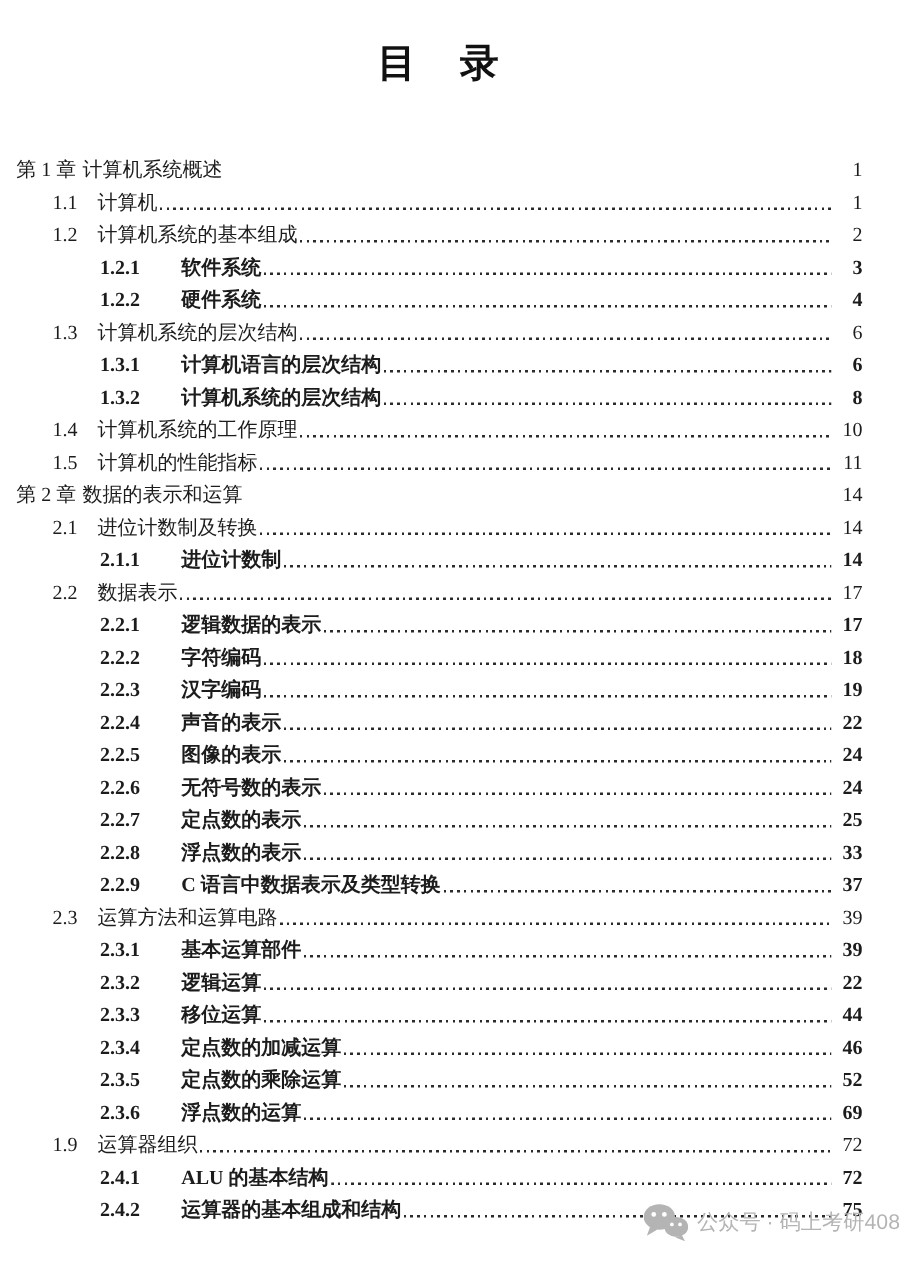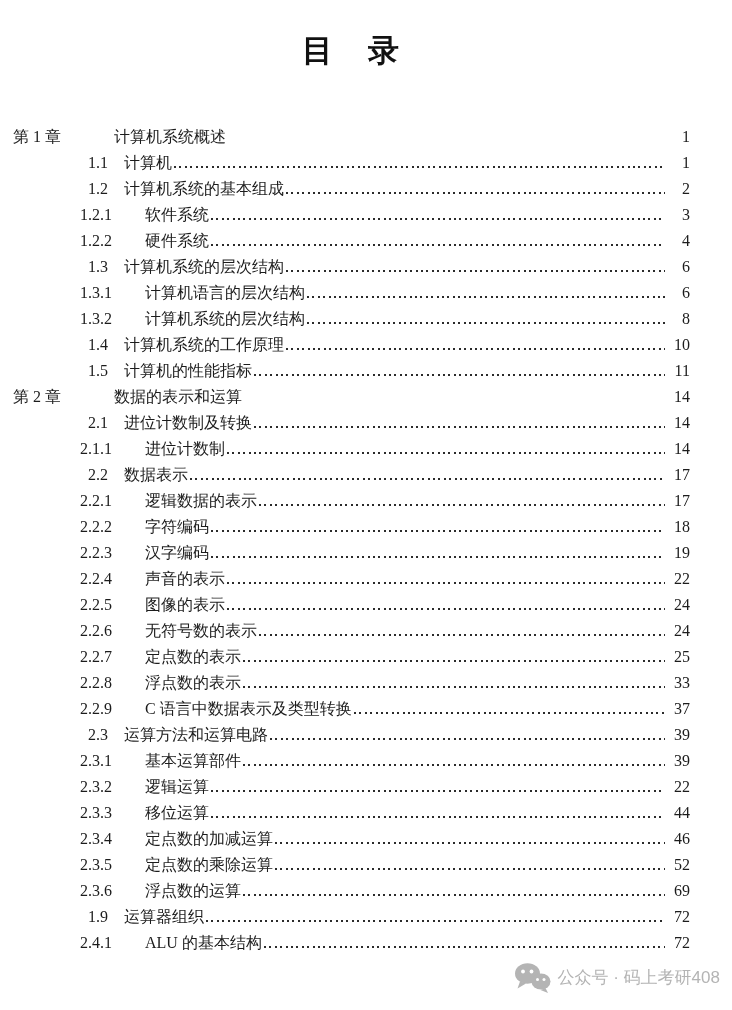--- a/index.html
+++ b/index.html
@@ -33,25 +33,25 @@
   }
   .row {
     display: flex;
     align-items: flex-end;
     height: 26px;
     font-size: 16px;
     white-space: pre;
   }
   .row span { line-height: 20px; }
   .num { flex: 0 0 auto; }
-  .lv1 { padding-left: 0; gap: 48px; }
+  .lv1 { padding-left: 0; }
   .lv2 { padding-left: 29px; }
-  .lv3 { padding-left: 67px; }
+  .lv3 { padding-left: 67px; font-weight: bold; }
   .lv1 .num { margin-right: 5px; }
-  .lv2 .num { width: 36px; margin-left: 46px; }
+  .lv2 .num { width: 36px; }
   .lv3 .num { width: 65px; }
   .leader {
     flex: 1 1 auto;
     height: 2px;
     align-self: flex-end;
     margin: 0 3px 5px 2px;
     background-image: repeating-linear-gradient(to right, #2b2b2b 0 2px, transparent 2px 5.4px);
   }
   .leader.no-dots { background-image: none; }
   .pagenum {
@@ -297,20 +297,26 @@
       <span class="pagenum">72</span>
     </div>
 
     <div class="row lv3">
       <span class="num">2.4.1</span>
       <span class="title">ALU 的基本结构</span>
       <div class="leader"></div>
       <span class="pagenum">72</span>
     </div>
 
+    <div class="row lv3">
+      <span class="num">2.4.2</span>
+      <span class="title">运算器的基本组成和结构</span>
+      <div class="leader"></div>
+      <span class="pagenum">75</span>
+    </div>
   </div>
 
   <div class="watermark">
     <svg class="wechat-icon" viewBox="0 0 37 31" xmlns="http://www.w3.org/2000/svg">
       <ellipse cx="13.5" cy="11.5" rx="12.5" ry="10.2" fill="#b4b4b4"></ellipse>
       <polygon points="6,19.5 3.5,26.5 12,21.5" fill="#b4b4b4"></polygon>
       <circle cx="9" cy="9.5" r="1.9" fill="#ffffff"></circle>
       <circle cx="17.5" cy="9.5" r="1.9" fill="#ffffff"></circle>
       <ellipse cx="27" cy="19.5" rx="9.5" ry="8" fill="#b4b4b4"></ellipse>
       <polygon points="31.5,26 34,31 26.5,28" fill="#b4b4b4"></polygon>

